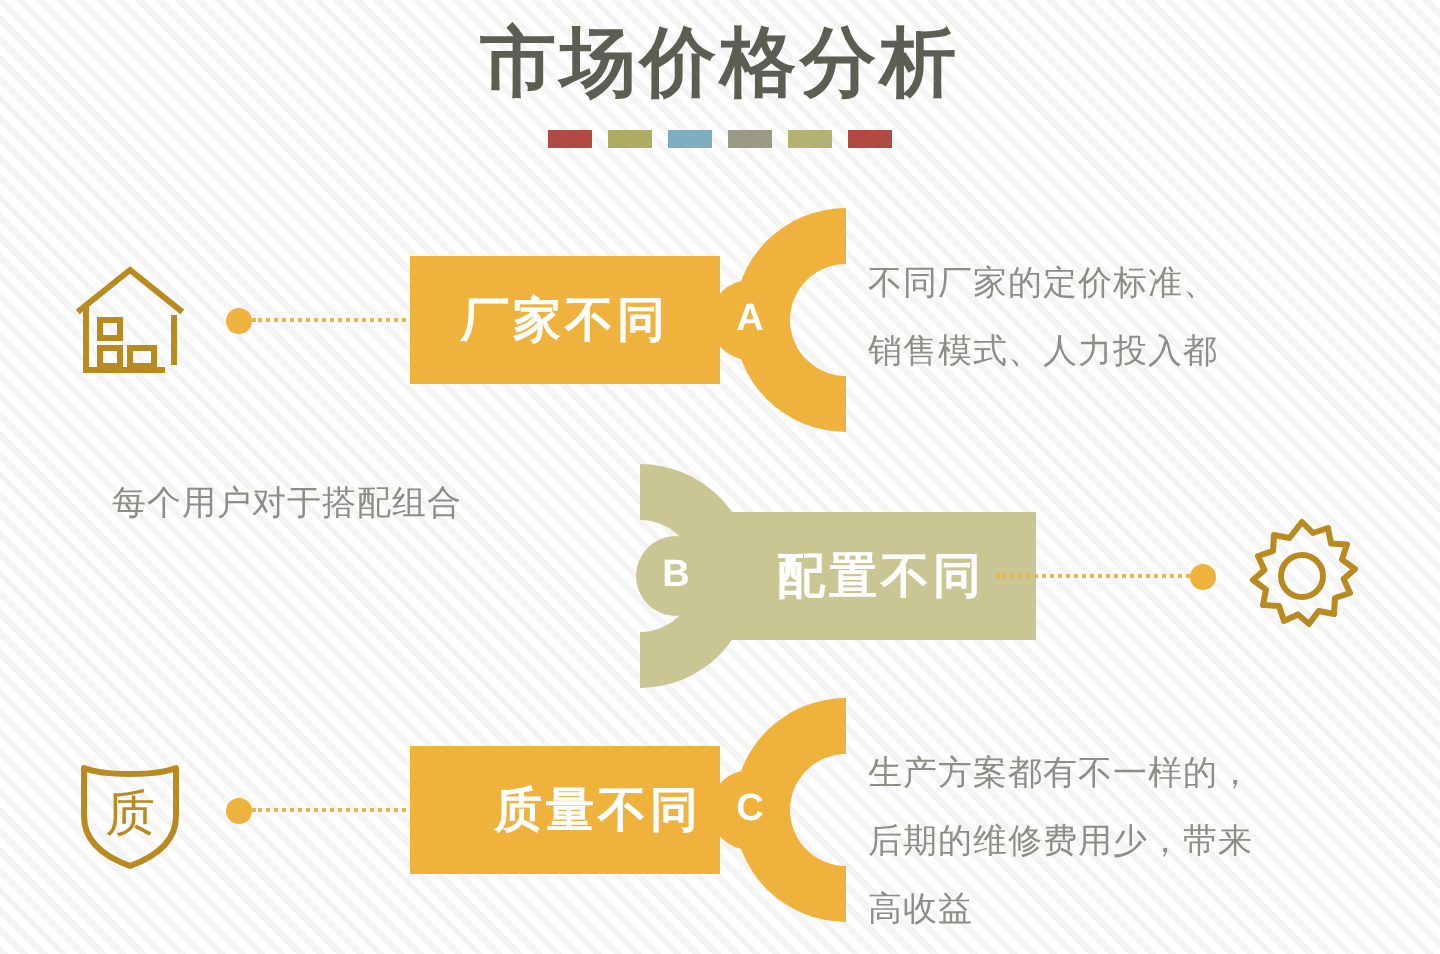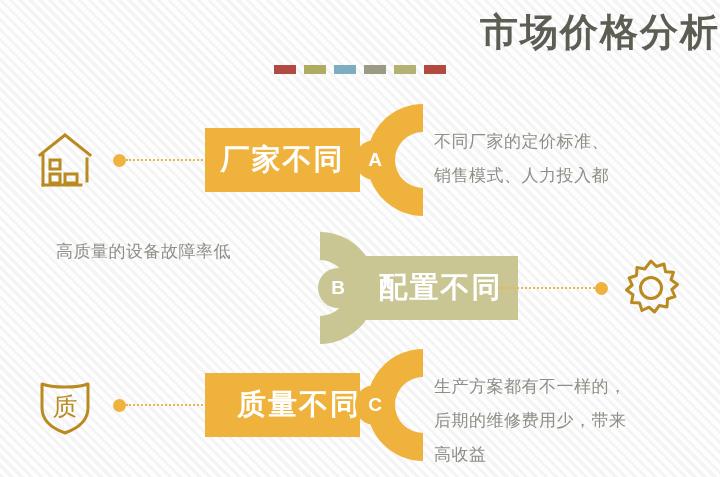--- a/index.html
+++ b/index.html
@@ -113,21 +113,21 @@
     position: absolute;
     top: 28px;
     height: 64px;
     display: flex;
     align-items: center;
     justify-content: center;
     box-sizing: border-box;
   }
   .banner-label {
     color: #ffffff;
-    font-size: 29px;
+    font-size: 24px;
     font-weight: bold;
     letter-spacing: 2px;
     white-space: nowrap;
     font-family: "Liberation Sans", "DejaVu Sans", sans-serif;
   }
 
   
   .arc {
     position: absolute;
     top: 0;
@@ -165,21 +165,21 @@
   .desc-right { left: 434px; top: 25px; width: 262px; }
   .desc-left  { left: 56px;  top: 7px; width: 250px; text-align: left; }
   .desc p { margin: 0; }
 </style>
 </head>
 <body>
 
 <div id="infographic">
 
   <div class="title-block">
-    <div class="title-text" style="color: rgb(92, 94, 84); text-align: right;">市场价格分析</div>
+    <div class="title-text" style="color: rgb(92, 94, 84);">市场价格分析</div>
     <div class="dash-row">
       <span class="dash" style="background-color: rgb(177, 73, 68);"></span>
       <span class="dash" style="background-color: rgb(174, 171, 99);"></span>
       <span class="dash" style="background-color: rgb(127, 173, 192);"></span>
       <span class="dash" style="background-color: rgb(155, 154, 132);"></span>
       <span class="dash" style="background-color: rgb(179, 178, 115);"></span>
       <span class="dash" style="background-color: rgb(179, 74, 66);"></span>
     </div>
   </div>
 
@@ -224,21 +224,21 @@
 
     <div class="desc desc-right">
       <p>不同厂家的定价标准、</p>
       <p>销售模式、人力投入都</p>
     </div>
   </div>
 
   <div class="row row-b">
 
     <div class="desc desc-left">
-      <p>高质量的设备故障率低</p>
+      <p>每个用户对于搭配组合</p>
     </div>
 
     <div class="group group-b">
       <div class="arc" style="left:0;">
         <svg viewBox="0 0 120 120" width="120" height="120">
           <path d="M 12 4
                    A 56 56 0 1 1 12 116
                    L 12 88
                    A 28 28 0 1 0 12 32
                    Z" fill="#c9c693"></path>

